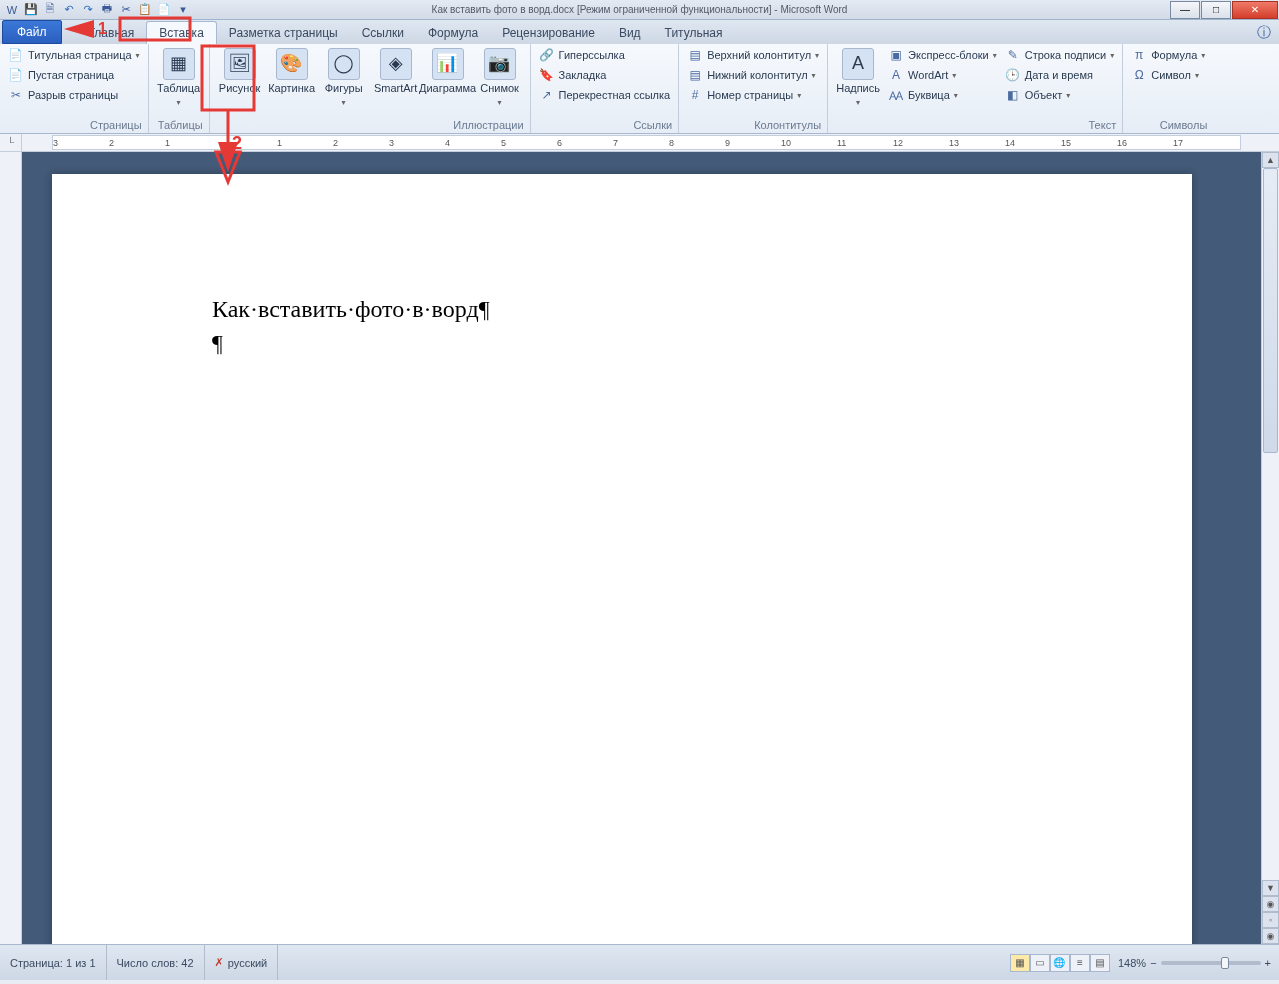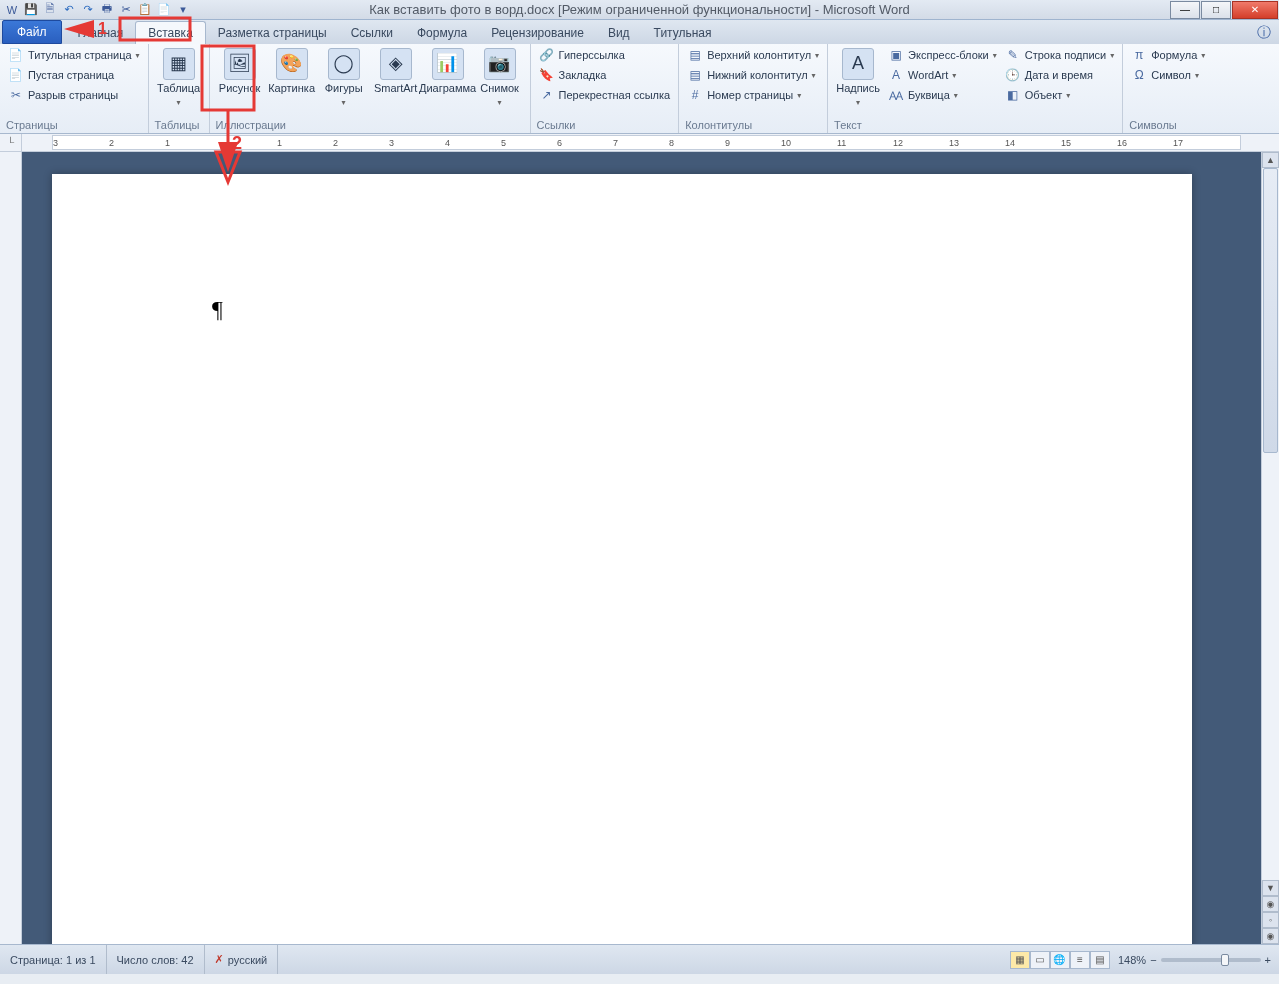--- a/index.html
+++ b/index.html
@@ -32,21 +32,21 @@
   display: inline-flex;
   align-items: center;
   justify-content: center;
   font-size: 11px;
   color: #3b5998;
 }
 .title-text {
   position: absolute;
   left: 50%;
   transform: translateX(-50%);
-  font-size: 13px;
+  font-size: 10px;
   color: #525a66;
 }
 .winctrls {
   margin-left: auto;
   display: flex;
 }
 .winctrls div {
   width: 30px; height: 18px;
   border: 1px solid #7a8aa0;
   display: flex; align-items:center; justify-content:center;
@@ -68,21 +68,21 @@
   background: linear-gradient(#dfe7f1,#cdd7e5);
   padding-left: 2px;
 }
 .file-tab {
   background: linear-gradient(#3b78d8,#2a5fbf);
   color: #fff;
   padding: 4px 14px;
   font-size: 12px;
   border: 1px solid #1e4a9e;
   border-radius: 2px 2px 0 0;
-  margin-right: 4px;
+  margin-right: 15px;
 }
 .tab {
   padding: 4px 12px;
   font-size: 12px;
   color: #3a4a60;
   cursor: default;
 }
 .tab.active {
   background: #f5f8fc;
   border: 1px solid #a7b8ce;
@@ -110,21 +110,21 @@
   flex-direction: column;
   justify-content: space-between;
 }
 .group-body {
   display: flex;
   align-items: flex-start;
   gap: 4px;
   flex: 1;
 }
 .group-label {
-  text-align: left;
+  text-align: right;
   font-size: 11px;
   color: #6a7a90;
   padding-bottom: 2px;
 }
 .big-btn {
   display: flex;
   flex-direction: column;
   align-items: center;
   width: 48px;
   padding: 2px;
@@ -242,21 +242,21 @@
 .vscroll .track { flex:1; background:#eef2f8; position:relative; }
 .vscroll .thumb {
   position:absolute; top:0; left:1px; right:1px;
   height: 40%;
   background: linear-gradient(#e6ecf5,#cfd9e8);
   border:1px solid #a7b8ce;
   border-radius:2px;
 }
 
 .statusbar {
-  height: 30px;
+  height: 36px;
   background: linear-gradient(#dfe7f1,#cdd7e5);
   border-top: 1px solid #a7b8ce;
   display: flex;
   align-items: center;
   font-size: 11px;
   color: #3a4a60;
 }
 .statusbar .cell {
   padding: 0 10px;
   border-right: 1px solid #b0bccc;
@@ -508,20 +508,21 @@
       <span class="tick" style="left: 1064px; text-align: right;">16</span>
       <span class="tick" style="left: 1120px;">17</span>
     </div>
   <div style="width:18px"></div>
 </div>
 
 <div class="workarea">
   <div class="vruler"></div>
   <div class="docscroll">
     <div class="page">
+      <div style="margin-bottom:4px">Как·вставить·фото·в·ворд¶</div>
       <div style="margin-bottom:4px">¶</div>
     </div>
   </div>
   <div class="vscroll">
     <div class="arr">▲</div>
     <div class="track">
       <div class="thumb"></div>
     </div>
     <div class="arr">▼</div>
     <div class="arr">◉</div>

